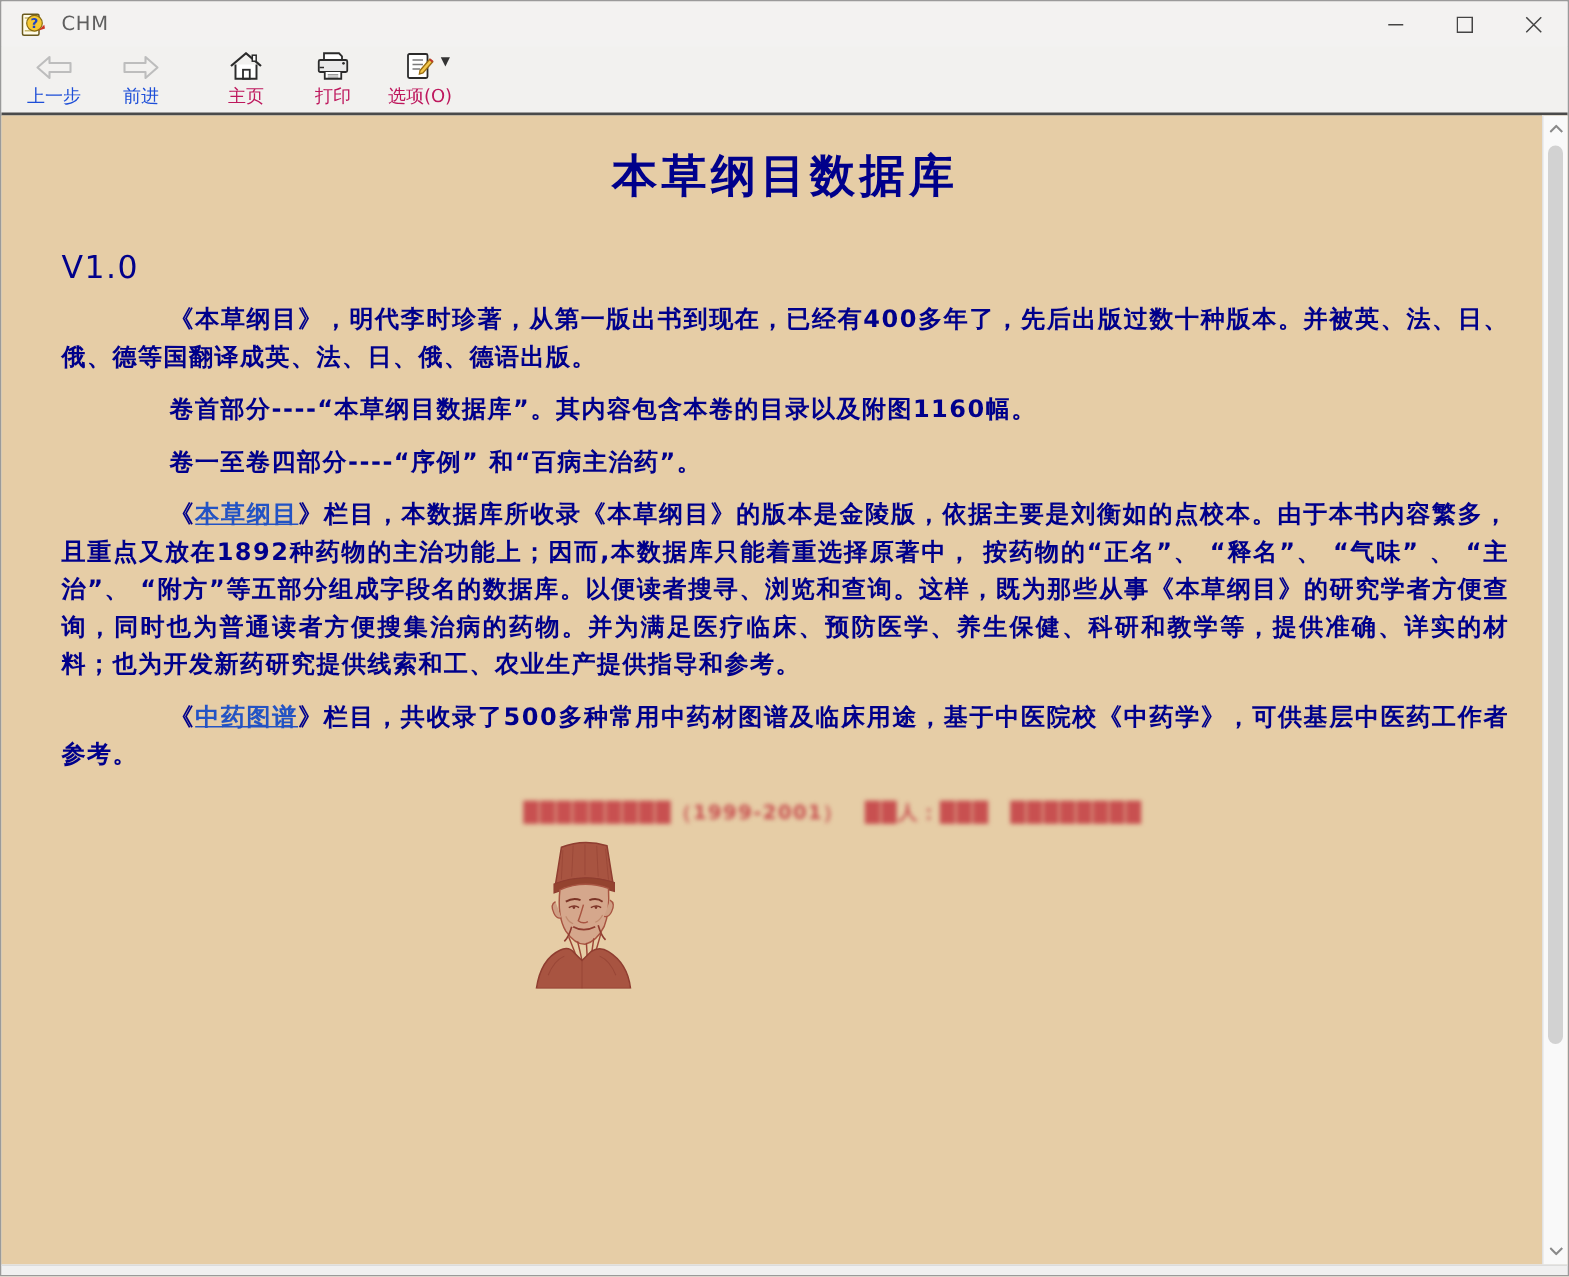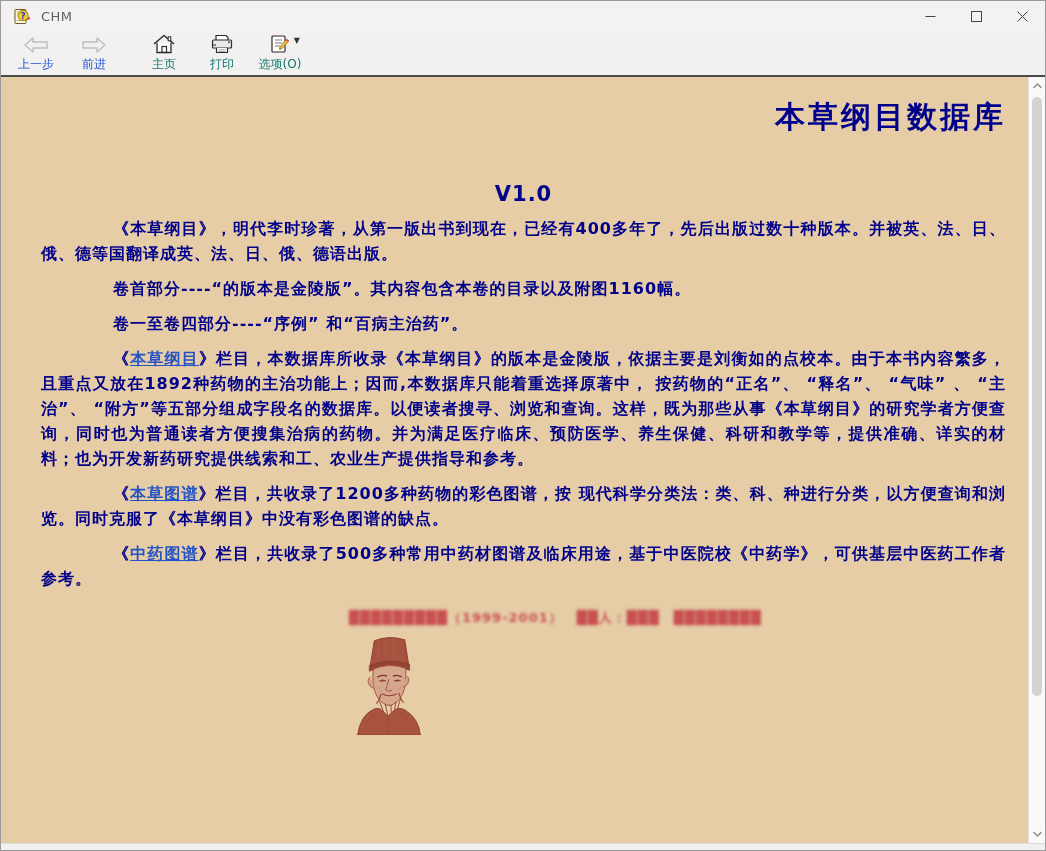--- a/index.html
+++ b/index.html
@@ -16,30 +16,30 @@
   .win-btn { width:46px; height:30px; display:flex; align-items:center; justify-content:center;
              color:#444; cursor:default; }
   .win-btn svg { display:block; }
 
   
   .toolbar { height:46px; background:#f2f1ef; display:flex; align-items:center;
              padding-left:6px; border-bottom:2px solid #4a4a4a; flex:0 0 auto; }
   .tb-btn { width:58px; height:42px; display:flex; flex-direction:column; align-items:center;
             justify-content:center; gap:2px; }
   .tb-btn .ic { height:20px; display:flex; align-items:flex-end; position:relative; }
-  .tb-label { font-size:12px; color:#0f766e; white-space:nowrap; }
+  .tb-label { font-size:12px; color:#be185d; white-space:nowrap; }
   .tb-btn.disabled .tb-label { color:#1d4ed8; }
   .dd-arrow { position:absolute; right:-9px; top:2px; font-size:8px; color:#333; }
 
   
   .content-row { flex:1 1 auto; display:flex; min-height:0; background:#e6cda6; }
   .doc { flex:1 1 auto; padding:16px 22px 0 40px; overflow:hidden; color:#00008b; }
-  .doc-title { text-align:right; font-size:30px; font-weight:bold; letter-spacing:3px;
+  .doc-title { text-align:center; font-size:30px; font-weight:bold; letter-spacing:3px;
                margin-top:4px; color:#00008b; }
-  .doc-version { text-align:center; font-size:21px; font-weight:bold; margin-top:44px;
+  .doc-version { text-align:left; font-size:21px; font-weight:normal; margin-top:28px;
                  letter-spacing:1px; color:#00008b; }
   .doc-body { }
   .para { font-size:16px; font-weight:bold; line-height:25px; letter-spacing:1px;
           text-align:justify; text-indent:72px; margin:10px 0; color:#00008b; }
   .doclink { color:#2353c4; text-decoration:underline; cursor:pointer; }
 
   .doc-footer { margin-left:308px; margin-top:18px; }
   .blurred-note { color:#c85050; font-size:13px; font-weight:bold; letter-spacing:1px;
                   filter:blur(1.4px); white-space:nowrap; }
   .portrait { margin-top:4px; margin-left:-8px; display:block; }
@@ -142,24 +142,23 @@
       <span class="tb-label">选项(O)</span>
     </div>
   </div>
 
   <div class="content-row">
     <div class="doc">
       <div class="doc-title">本草纲目数据库</div>
       <div class="doc-version">V1.0</div>
       <div class="doc-body">
           <p class="para"><span>《本草纲目》，明代李时珍著，从第一版出书到现在，已经有400多年了，先后出版过数十种版本。并被英、法、日、俄、德等国翻译成英、法、日、俄、德语出版。</span></p>
-          <p class="para"><span>卷首部分----“的版本是金陵版”。其内容包含本卷的目录以及附图1160幅。</span></p>
+          <p class="para"><span>卷首部分----“本草纲目数据库”。其内容包含本卷的目录以及附图1160幅。</span></p>
           <p class="para"><span>卷一至卷四部分----“序例” 和“百病主治药”。</span></p>
           <p class="para"><span>《</span><a class="doclink" href="#">本草纲目</a><span>》栏目，本数据库所收录《本草纲目》的版本是金陵版，依据主要是刘衡如的点校本。由于本书内容繁多，且重点又放在1892种药物的主治功能上；因而,本数据库只能着重选择原著中， 按药物的“正名”、 “释名”、 “气味” 、 “主治”、 “附方”等五部分组成字段名的数据库。以便读者搜寻、浏览和查询。这样，既为那些从事《本草纲目》的研究学者方便查询，同时也为普通读者方便搜集治病的药物。并为满足医疗临床、预防医学、养生保健、科研和教学等，提供准确、详实的材料；也为开发新药研究提供线索和工、农业生产提供指导和参考。</span></p>
-          <p class="para"><span>《</span><a class="doclink" href="#">本草图谱</a><span>》栏目，共收录了1200多种药物的彩色图谱，按 现代科学分类法：类、科、种进行分类，以方便查询和浏览。同时克服了《本草纲目》中没有彩色图谱的缺点。</span></p>
           <p class="para"><span>《</span><a class="doclink" href="#">中药图谱</a><span>》栏目，共收录了500多种常用中药材图谱及临床用途，基于中医院校《中药学》，可供基层中医药工作者参考。</span></p>
         </div>
       <div class="doc-footer">
         <div class="blurred-note">█████████（1999-2001）　██人：███　████████</div>
         <svg class="portrait" width="94" height="104" viewBox="0 0 94 106">
 
           <path d="M29 35 L33 10 Q48 4 64 9 L68 34 Q48 28 29 35 Z" fill="#a85441" stroke="#8f3d30" stroke-width="1"></path>
           <path d="M34 12 L33 32 M41 9 L40 30 M49 8 L49 29 M57 9 L58 30 M63 11 L65 32" stroke="#8f3d30" stroke-width="0.6" opacity="0.55"></path>
           <path d="M28 35 Q48 27 69 34 L69 40 Q48 33 28 41 Z" fill="#94432f" stroke="#8f3d30" stroke-width="0.8"></path>
 

